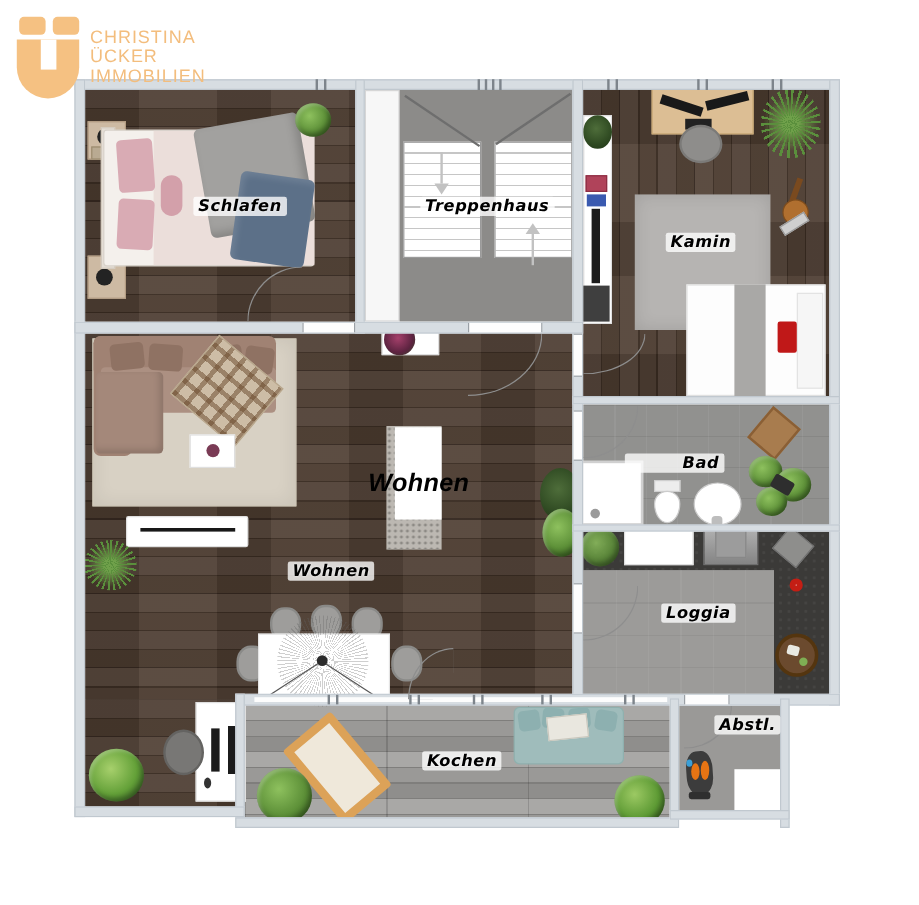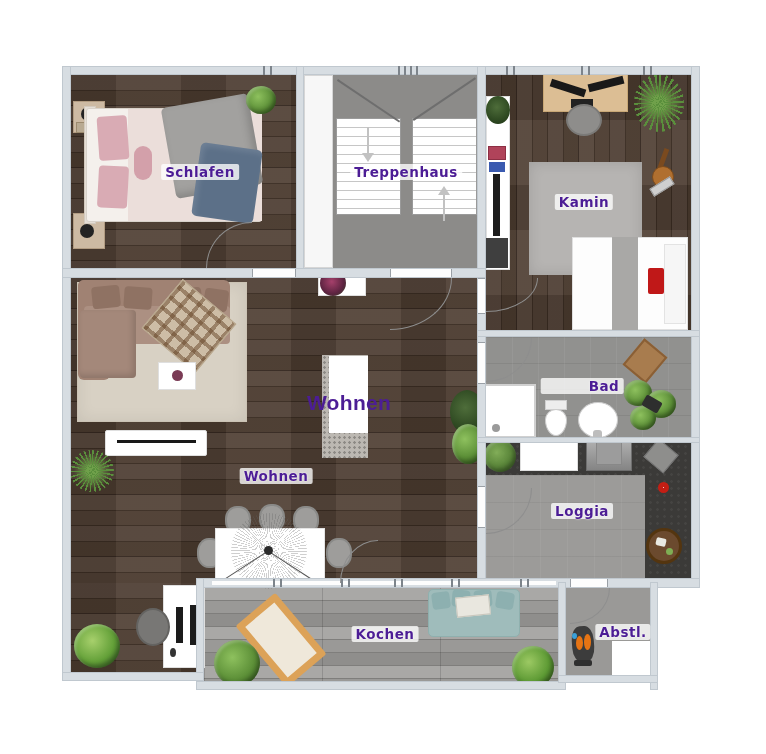--- a/index.html
+++ b/index.html
@@ -35,23 +35,23 @@
   
   .white-box{background:#fff;border:1px solid #dfdfdf;}
   .plant{border-radius:50%;background:radial-gradient(circle at 40% 38%,#8ec15e,#5d9038 55%,#3f6b24 85%);box-shadow:inset 2px 2px 3px rgba(255,255,255,.25), inset -2px -3px 4px rgba(0,0,0,.3);}
   .plant-dark{border-radius:50%;background:radial-gradient(circle at 45% 40%,#4e6d3a,#2f4a22 60%,#1f3315);}
   .starburst{border-radius:50%;background:repeating-conic-gradient(#5a8f3c 0 5deg, rgba(90,143,60,0) 5deg 14deg), radial-gradient(circle,#6fa04a 0 18%, rgba(0,0,0,0) 60%);}
   .stone{background-color:#bcb8b2;background-image:radial-gradient(#8d8a85 1px, transparent 1.5px);background-size:5px 5px;}
   .plaid{background-color:#cdbda6;background-image:
      repeating-linear-gradient(0deg, rgba(104,71,42,.5) 0 4px, transparent 4px 13px),
      repeating-linear-gradient(90deg, rgba(104,71,42,.5) 0 4px, transparent 4px 13px);}
   
-  .label{position:absolute;transform:translate(-50%,-50%);font-size:13.5px;font-weight:600;color:#4c1d95;
+  .label{position:absolute;transform:translate(-50%,-50%);font-size:13.5px;font-weight:600;color:#000000;
      background:rgba(255,255,255,.78);padding:0 4px;border-radius:2px;letter-spacing:.5px;white-space:nowrap;
-     text-shadow:0 0 2px #fff;}
+     text-shadow:0 0 2px #fff;font-style:italic;}
   .label--big{font-family:"Liberation Sans",sans-serif;font-size:21px;font-weight:700;background:transparent;letter-spacing:.3px;text-shadow:none;}
   
   .logo-text{position:absolute;left:75px;top:24px;font-family:"Liberation Sans",sans-serif;font-size:15px;font-weight:500;letter-spacing:.8px;line-height:16px;color:#f3bd7d;text-transform:uppercase;z-index:60;}
   .lg{background:#f5c182;}
 </style>
 </head>
 <body>
 
 <div id="stage">
 
@@ -242,21 +242,32 @@
   <div class="a arc" style="left:390px;top:278px;width:62px;height:52px;border-bottom:1px solid #8e8e8e;border-right:1px solid #8e8e8e;border-bottom-right-radius:100% 100%;"></div>
   <div class="a arc" style="left:486px;top:278px;width:52px;height:34px;border-bottom:1px solid #8e8e8e;border-right:1px solid #8e8e8e;border-bottom-right-radius:100% 100%;"></div>
   <div class="a arc" style="left:486px;top:338px;width:46px;height:44px;border-bottom:1px solid #8e8e8e;border-right:1px solid #8e8e8e;border-bottom-right-radius:100% 100%;"></div>
   <div class="a arc" style="left:486px;top:488px;width:46px;height:46px;border-bottom:1px solid #8e8e8e;border-right:1px solid #8e8e8e;border-bottom-right-radius:100% 100%;"></div>
   <div class="a arc" style="left:570px;top:588px;width:40px;height:36px;border-bottom:1px solid #8e8e8e;border-right:1px solid #8e8e8e;border-bottom-right-radius:100% 100%;"></div>
   <div class="a arc" style="left:340px;top:540px;width:38px;height:43px;border-top:1px solid #8e8e8e;border-left:1px solid #8e8e8e;border-top-left-radius:100% 100%;"></div>
 
   <div class="label" style="left:200px;top:172px;">Schlafen</div>
   <div class="label" style="left:406px;top:172px;">Treppenhaus</div>
   <div class="label" style="left:584px;top:202px;">Kamin</div>
-  <div class="label" style="left:582px;top:386px;padding-left:48px;">Bad</div>
+  <div class="label" style="left:562px;top:386px;padding-left:48px;">Bad</div>
   <div class="label" style="left:582px;top:511px;">Loggia</div>
   <div class="label label--big" style="left:349px;top:403px;">Wohnen</div>
   <div class="label" style="left:276px;top:476px;text-align:right;">Wohnen</div>
   <div class="label" style="left:385px;top:634px;">Kochen</div>
-  <div class="label" style="left:623px;top:632px;text-align:center;">Abstl.</div>
-
+  <div class="label" style="left:623px;top:604px;text-align:center;">Abstl.</div>
+
+  <div class="a" style="left:0;top:0;width:240px;height:90px;z-index:50;">
+    <div class="a lg" style="left:16px;top:14px;width:22px;height:15px;border-radius:4px;"></div>
+    <div class="a lg" style="left:44px;top:14px;width:22px;height:15px;border-radius:4px;"></div>
+    <div class="a lg" style="left:14px;top:33px;width:52px;height:49px;border-radius:0 0 26px 26px;"></div>
+    <div class="a" style="left:34px;top:33px;width:13px;height:25px;background:#fff;"></div>
+    <div class="logo-text">
+      <div>CHRISTINA</div>
+      <div>ÜCKER</div>
+      <div>IMMOBILIEN</div>
+    </div>
+  </div>
 
 </div>
 
 </body></html>

